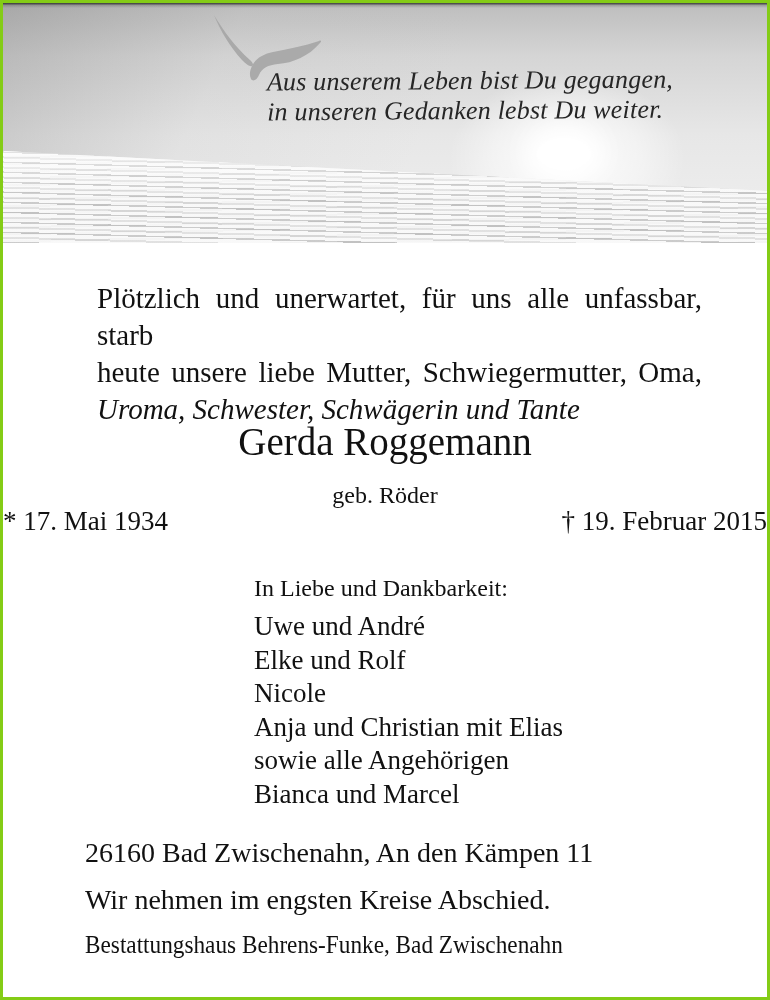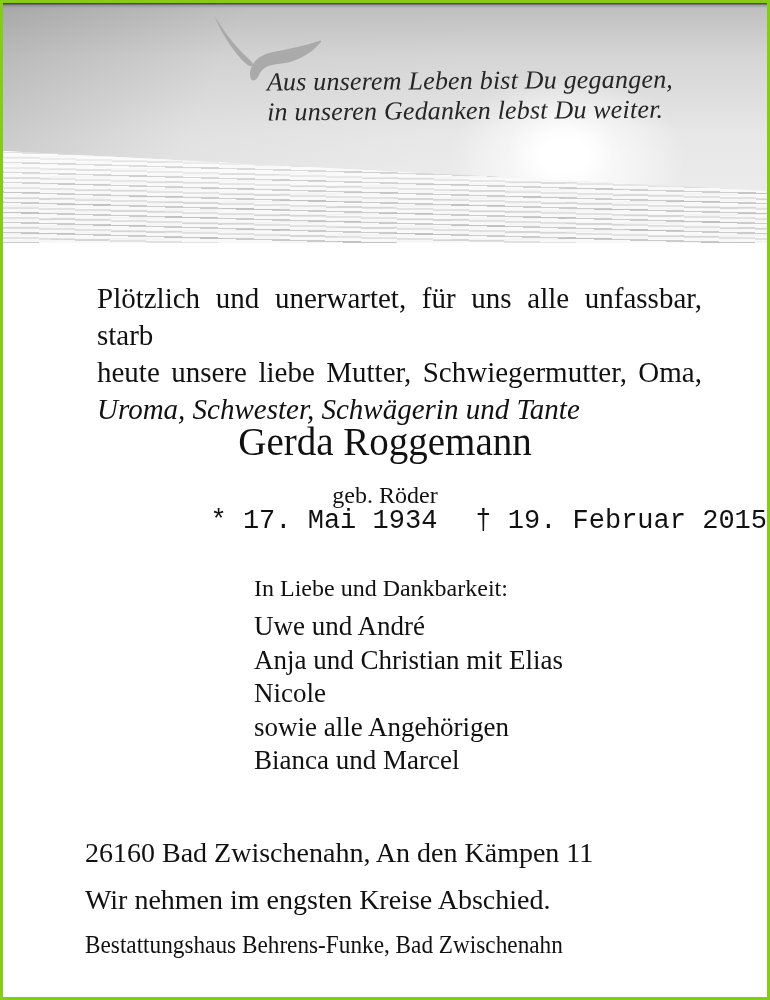--- a/index.html
+++ b/index.html
@@ -49,21 +49,21 @@
   .jline{display:block;text-align:justify;text-align-last:justify;}
   .lline{display:block;font-style:italic;}
 
   .name{
     position:absolute;left:0;top:409px;width:100%;margin:0;
     text-align:center;font-size:39px;font-weight:400;line-height:60px;
   }
   .maiden{position:absolute;left:0;top:479px;width:100%;text-align:center;font-size:24px;line-height:26px;}
   .dates{
     position:absolute;left:0;top:502px;width:100%;
-    display:flex;justify-content:flex-end;gap:38px;font-size:27px;line-height:32px;font-family:Liberation Mono, monospace;
+    display:flex;justify-content:space-between;gap:38px;font-size:27px;line-height:32px;
   }
 
   .condolence{position:absolute;left:251px;top:570px;}
   .cond-heading{font-size:24px;line-height:30px;margin-bottom:7px;}
   .cond-names{font-size:27px;line-height:33.5px;}
 
   .address{position:absolute;left:82px;top:834px;font-size:28px;line-height:32px;}
   .farewell{position:absolute;left:82px;top:881px;font-size:28px;line-height:32px;}
   .funeral{
     position:absolute;left:82px;top:927px;font-size:25px;line-height:30px;
@@ -101,22 +101,23 @@
 
   <div class="dates">
     <span>* 17. Mai 1934</span>
     <span>† 19. Februar 2015</span>
   </div>
 
   <div class="condolence">
     <div class="cond-heading">In Liebe und Dankbarkeit:</div>
     <div class="cond-names">
       <div>Uwe und André</div>
+      <div>Elke und Rolf</div>
+      <div>Nicole</div>
       <div>Anja und Christian mit Elias</div>
-      <div>Nicole</div>
       <div>sowie alle Angehörigen</div>
       <div>Bianca und Marcel</div>
     </div>
   </div>
 
   <div class="address">26160 Bad Zwischenahn, An den Kämpen 11</div>
   <div class="farewell">Wir nehmen im engsten Kreise Abschied.</div>
   <div class="funeral">Bestattungshaus Behrens-Funke, Bad Zwischenahn</div>
 
 </div>

